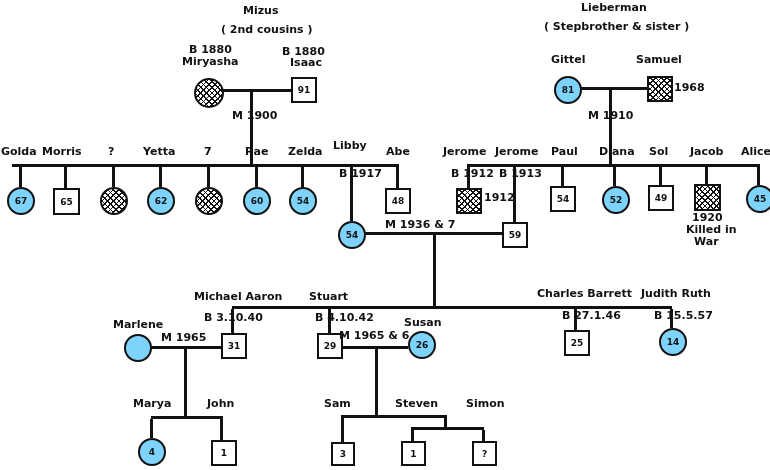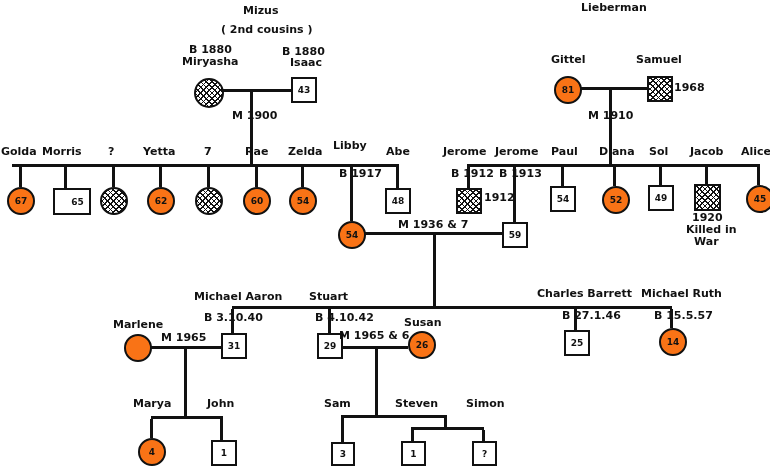--- a/index.html
+++ b/index.html
@@ -4,21 +4,21 @@
 <style>
   html,body{margin:0;padding:0;background:#e8e8e8;}
   #canvas{
     position:relative;width:770px;height:470px;background:#ffffff;
     font-family:"DejaVu Sans",sans-serif;overflow:hidden;
   }
   .lbl{position:absolute;font-weight:bold;font-size:11px;line-height:11px;color:#111;white-space:nowrap;}
   .vl{position:absolute;width:3px;background:#111;}
   .hl{position:absolute;height:3px;background:#111;}
   .circle{position:absolute;width:24px;height:24px;border:2px solid #111;border-radius:50%;
-    background:#f97316;display:flex;align-items:center;justify-content:center;
+    background:#7dd3fc;display:flex;align-items:center;justify-content:center;
     font-weight:bold;font-size:9px;color:#111;}
   .square{position:absolute;width:22px;height:22px;border:2px solid #111;
     background:#fff;display:flex;align-items:center;justify-content:center;
     font-weight:bold;font-size:9px;color:#111;}
   .hatch{
     background-color:#fff;
     background-image:
       repeating-linear-gradient(45deg,#111 0,#111 1px,transparent 1px,transparent 4px),
       repeating-linear-gradient(135deg,#111 0,#111 1px,transparent 1px,transparent 4px);
   }
@@ -30,26 +30,27 @@
 
   <div class="lbl" style="left:243px;top:5px;">Mizus</div>
   <div class="lbl" style="left:221px;top:24px;">( 2nd  cousins )</div>
   <div class="lbl" style="left:189px;top:44px;">B 1880</div>
   <div class="lbl" style="left:182px;top:56px;">Miryasha</div>
   <div class="lbl" style="left:282px;top:46px;">B 1880</div>
   <div class="lbl" style="left:290px;top:57px;">Isaac</div>
   <div class="lbl" style="left:232px;top:76px;margin-top:34px;">M 1900</div>
   <div class="circle hatch" style="left:194px;top:78px;width:26px;height:26px;"></div>
   <div class="square" style="left:291px;top:77px;">
-      <span>43</span>
+      <span>91</span>
     </div>
   <div class="hl" style="left:222px;top:89px;width:69px;"></div>
   <div class="vl" style="left:250px;top:91px;height:74px;"></div>
 
   <div class="lbl" style="left:581px;top:2px;">Lieberman</div>
+  <div class="lbl" style="left:544px;top:21px;">( Stepbrother  &amp;  sister )</div>
   <div class="lbl" style="left:551px;top:54px;">Gittel</div>
   <div class="lbl" style="left:636px;top:54px;">Samuel</div>
   <div class="lbl" style="left:588px;top:62px;margin-top:48px;">M 1910</div>
   <div class="circle" style="left:554px;top:76px;">
       <span>81</span>
     </div>
   <div class="square hatch" style="left:647px;top:76px;"></div>
   <div class="lbl" style="left:674px;top:82px;">1968</div>
   <div class="hl" style="left:580px;top:87px;width:67px;"></div>
   <div class="vl" style="left:609px;top:90px;height:75px;"></div>
@@ -58,21 +59,21 @@
   <div class="hl" style="left:467px;top:164px;width:293px;"></div>
 
   <div class="lbl" style="left:1px;top:146px;">Golda</div>
   <div class="vl" style="left:19px;top:167px;height:20px;"></div>
   <div class="circle" style="left:7px;top:187px;">
       <span>67</span>
     </div>
 
   <div class="lbl" style="left:42px;top:146px;">Morris</div>
   <div class="vl" style="left:64px;top:167px;height:21px;"></div>
-  <div class="square" style="left:53px;top:188px;width:23px;height:23px;padding-left:11px;">
+  <div class="square" style="left:53px;top:188px;width:23px;height:23px;">
       <span>65</span>
     </div>
 
   <div class="lbl" style="left:108px;top:146px;">?</div>
   <div class="vl" style="left:112px;top:167px;height:20px;"></div>
   <div class="circle hatch" style="left:100px;top:187px;"></div>
 
   <div class="lbl" style="left:143px;top:146px;">Yetta</div>
   <div class="vl" style="left:159px;top:167px;height:20px;"></div>
   <div class="circle" style="left:147px;top:187px;">
@@ -145,21 +146,21 @@
   <div class="lbl" style="left:692px;top:212px;">1920</div>
   <div class="lbl" style="left:686px;top:224px;">Killed  in</div>
   <div class="lbl" style="left:694px;top:236px;">War</div>
 
   <div class="lbl" style="left:741px;top:146px;">Alice</div>
   <div class="vl" style="left:757px;top:167px;height:18px;"></div>
   <div class="circle" style="left:746px;top:185px;">
       <span>45</span>
     </div>
 
-  <div class="lbl" style="left:385px;top:219px;margin-left:13px;">M 1936 &amp; 7</div>
+  <div class="lbl" style="left:385px;top:219px;">M 1936 &amp; 7</div>
   <div class="hl" style="left:364px;top:232px;width:138px;"></div>
   <div class="vl" style="left:433px;top:235px;height:71px;"></div>
 
   <div class="hl" style="left:232px;top:306px;width:440px;"></div>
 
   <div class="lbl" style="left:194px;top:291px;">Michael  Aaron</div>
   <div class="lbl" style="left:204px;top:312px;">B 3.10.40</div>
   <div class="vl" style="left:231px;top:309px;height:24px;"></div>
   <div class="square" style="left:221px;top:333px;">
       <span>31</span>
@@ -172,21 +173,21 @@
       <span>29</span>
     </div>
 
   <div class="lbl" style="left:537px;top:288px;">Charles  Barrett</div>
   <div class="lbl" style="left:562px;top:310px;">B 27.1.46</div>
   <div class="vl" style="left:574px;top:309px;height:21px;"></div>
   <div class="square" style="left:564px;top:330px;">
       <span>25</span>
     </div>
 
-  <div class="lbl" style="left:641px;top:288px;">Michael  Ruth</div>
+  <div class="lbl" style="left:641px;top:288px;">Judith  Ruth</div>
   <div class="lbl" style="left:654px;top:310px;">B 15.5.57</div>
   <div class="vl" style="left:670px;top:309px;height:19px;"></div>
   <div class="circle" style="left:659px;top:328px;">
       <span>14</span>
     </div>
 
   <div class="lbl" style="left:113px;top:319px;">Marlene</div>
   <div class="circle" style="left:124px;top:334px;"></div>
   <div class="lbl" style="left:161px;top:332px;">M 1965</div>
   <div class="hl" style="left:150px;top:346px;width:71px;"></div>

